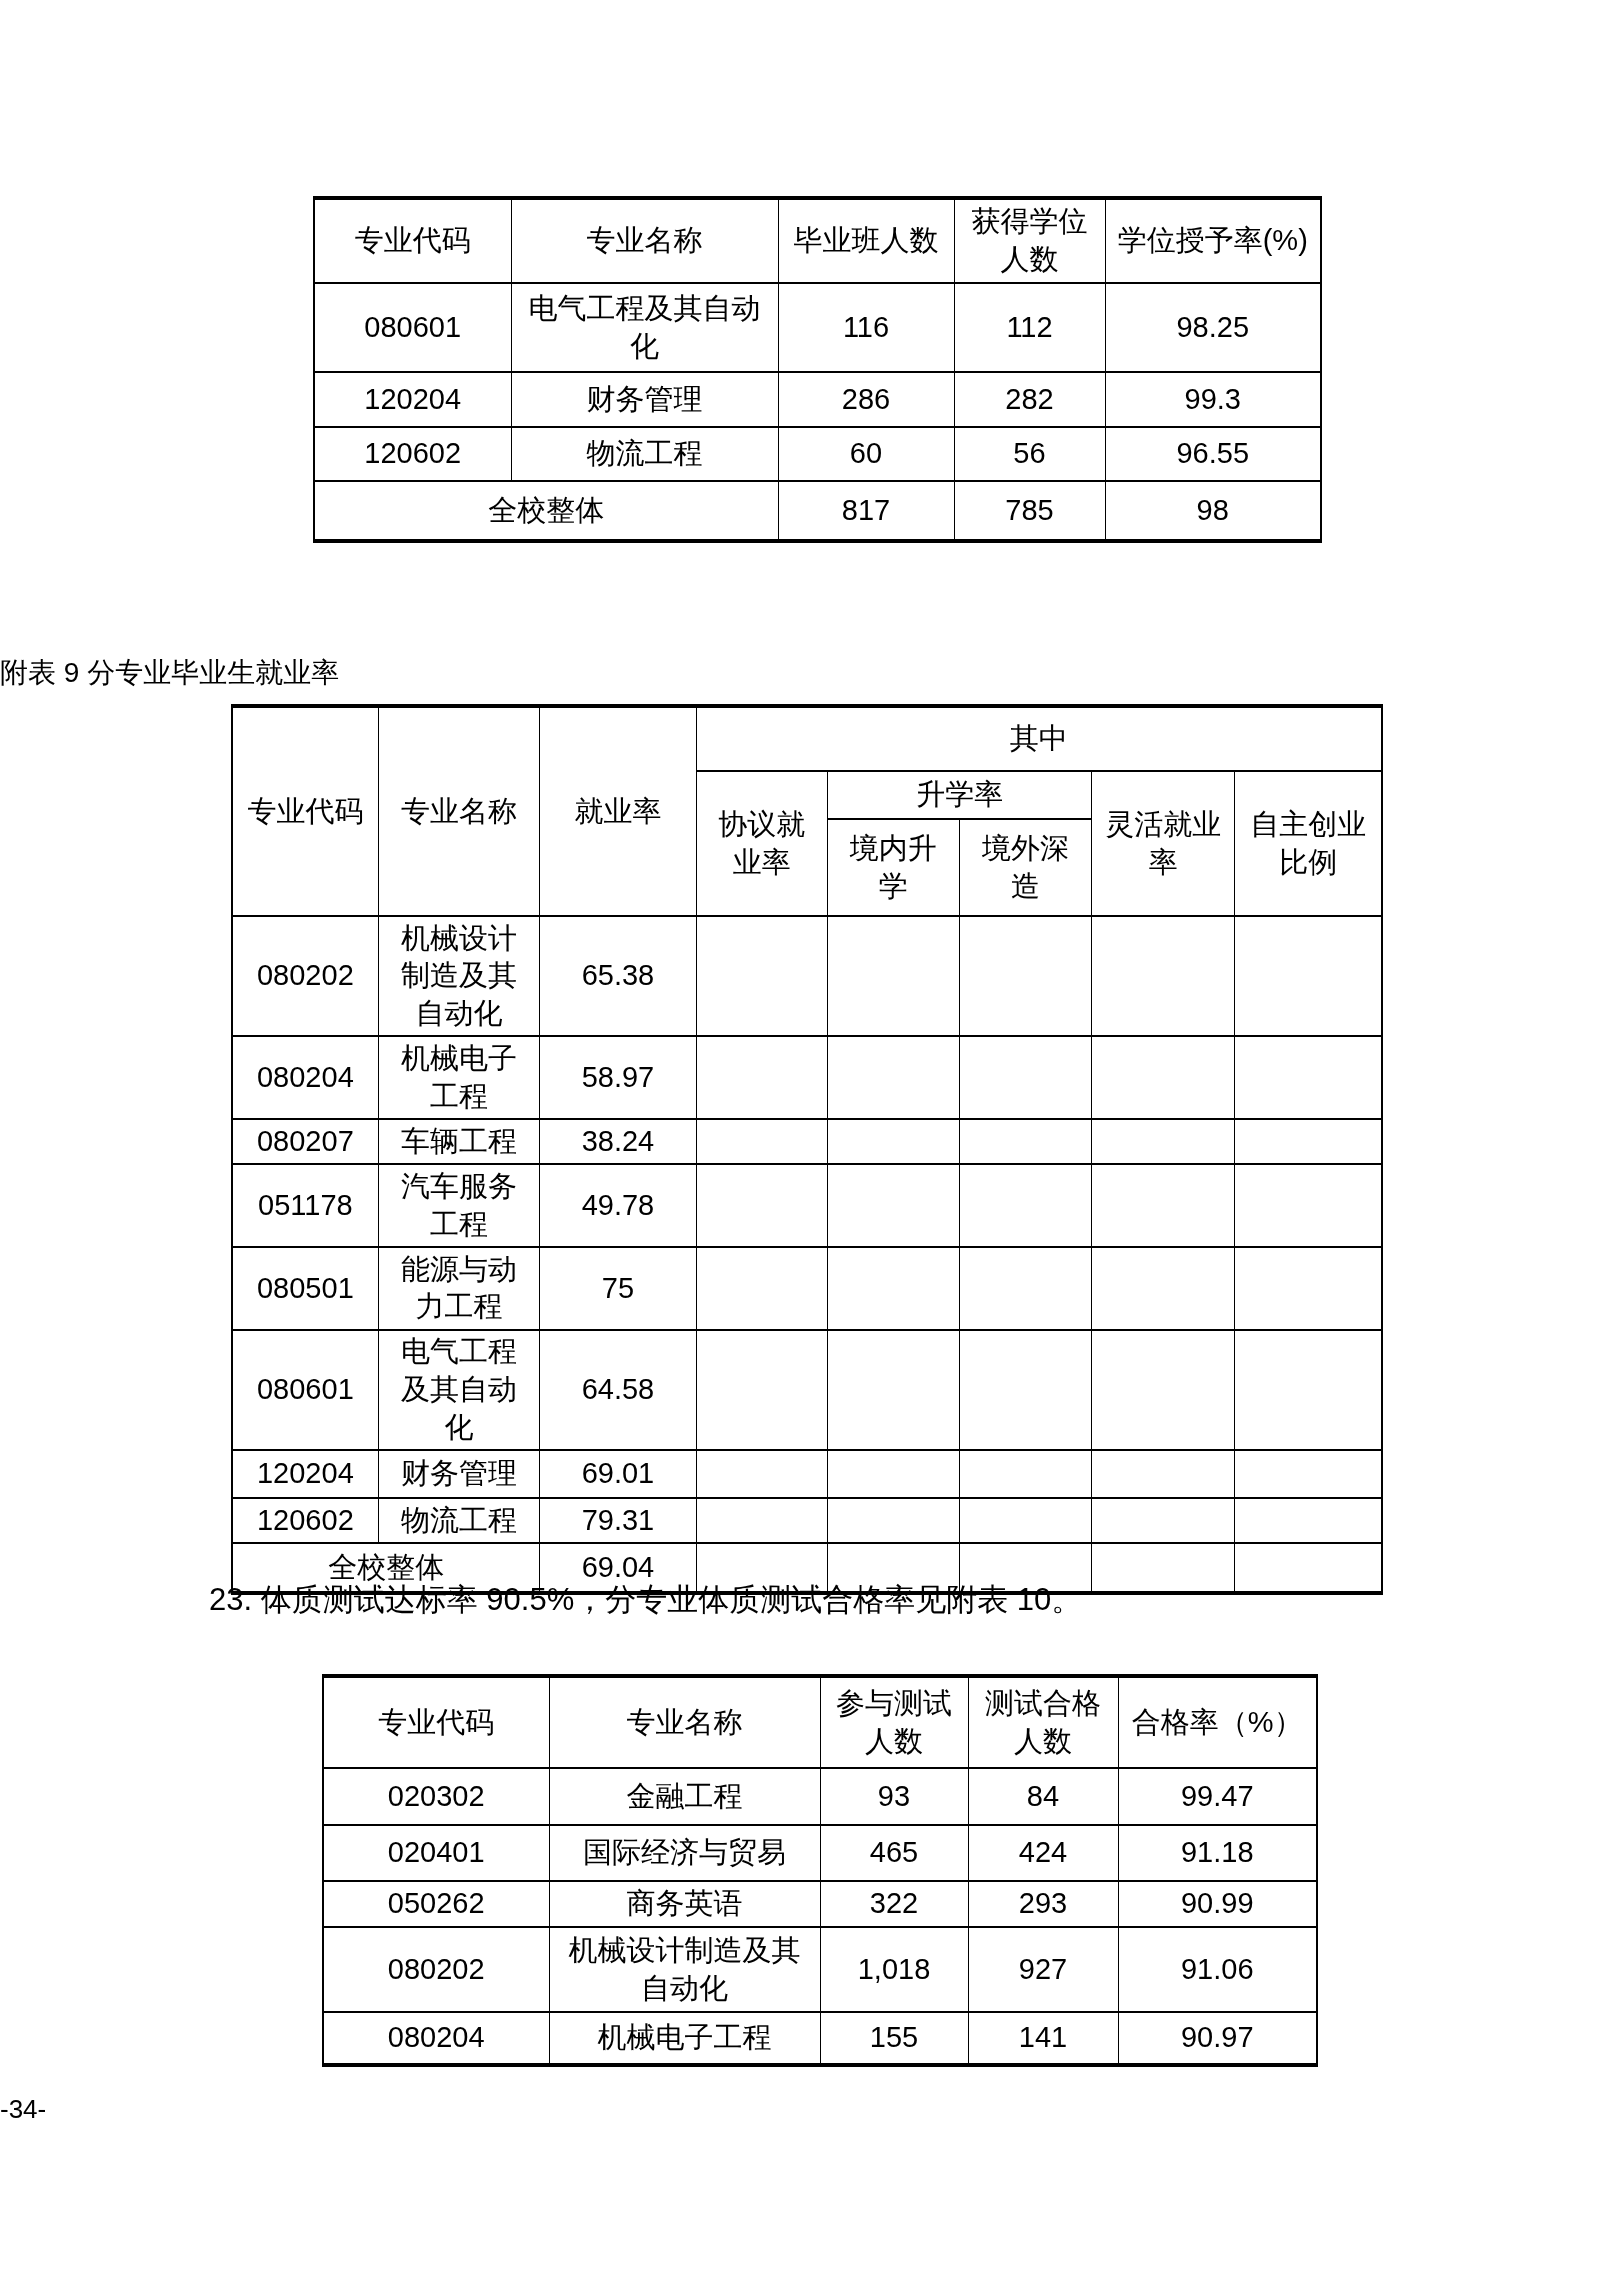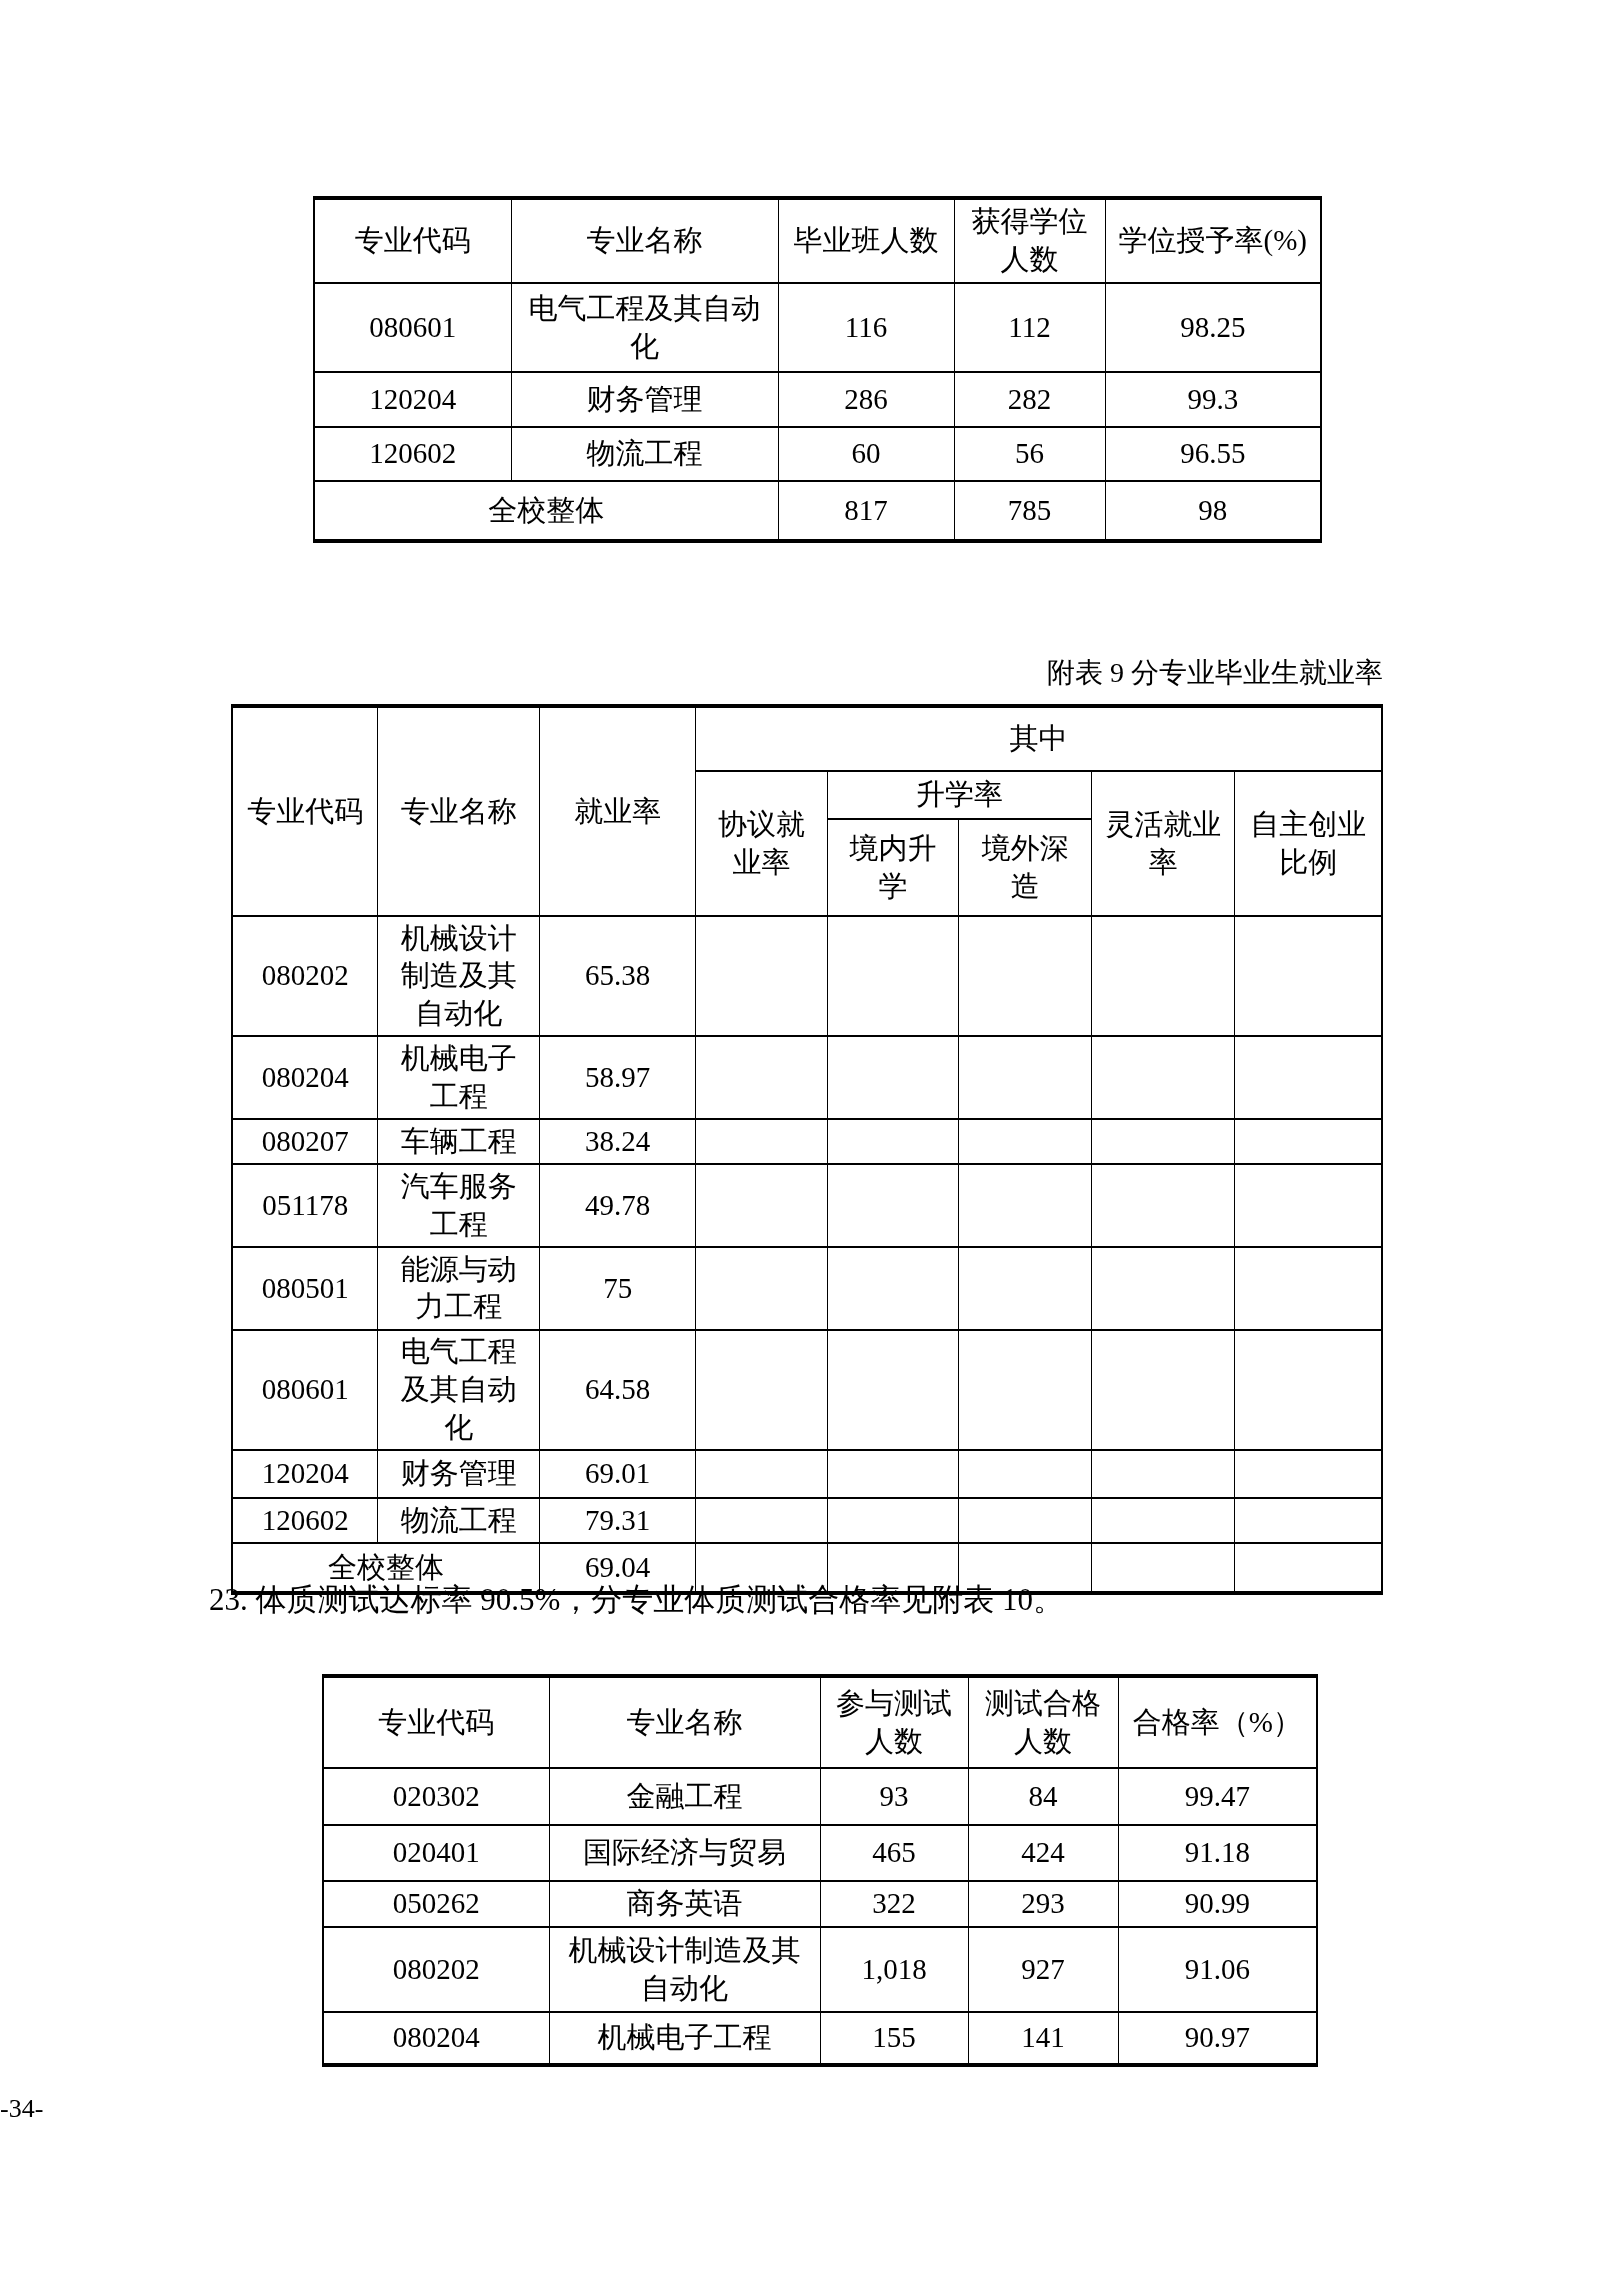--- a/index.html
+++ b/index.html
@@ -2,21 +2,21 @@
 <html style="font-size:11px"><head>
 <meta charset="utf-8">
 <style>
   html,body { margin:0; padding:0; background:#ffffff; }
   .page {
     position:relative;
     width:1383px;
     height:2295px;
     background:#ffffff;
     color:#000000;
-    font-family:Liberation Serif, serif;
+    font-family:Liberation Sans, sans-serif;
     overflow:hidden;
   }
   table.doc-table {
     position:absolute;
     border-collapse:collapse;
     table-layout:fixed;
     background:#ffffff;
     font-size:29px;
     line-height:1.3;
     border:4.8px solid #000;
@@ -38,21 +38,21 @@
   .para {
     position:absolute;
     font-size:31px;
     white-space:pre-wrap;
     line-height:1.35;
   }
   .caption {
     position:absolute;
     left:0;
     width:100%;
-    text-align:right;
+    text-align:left;
     font-size:28px;
     white-space:pre-wrap;
   }
   .pagenum {
     position:absolute;
     left:0;
     width:100%;
     top:2094px;
     text-align:left;
     font-size:26px;

